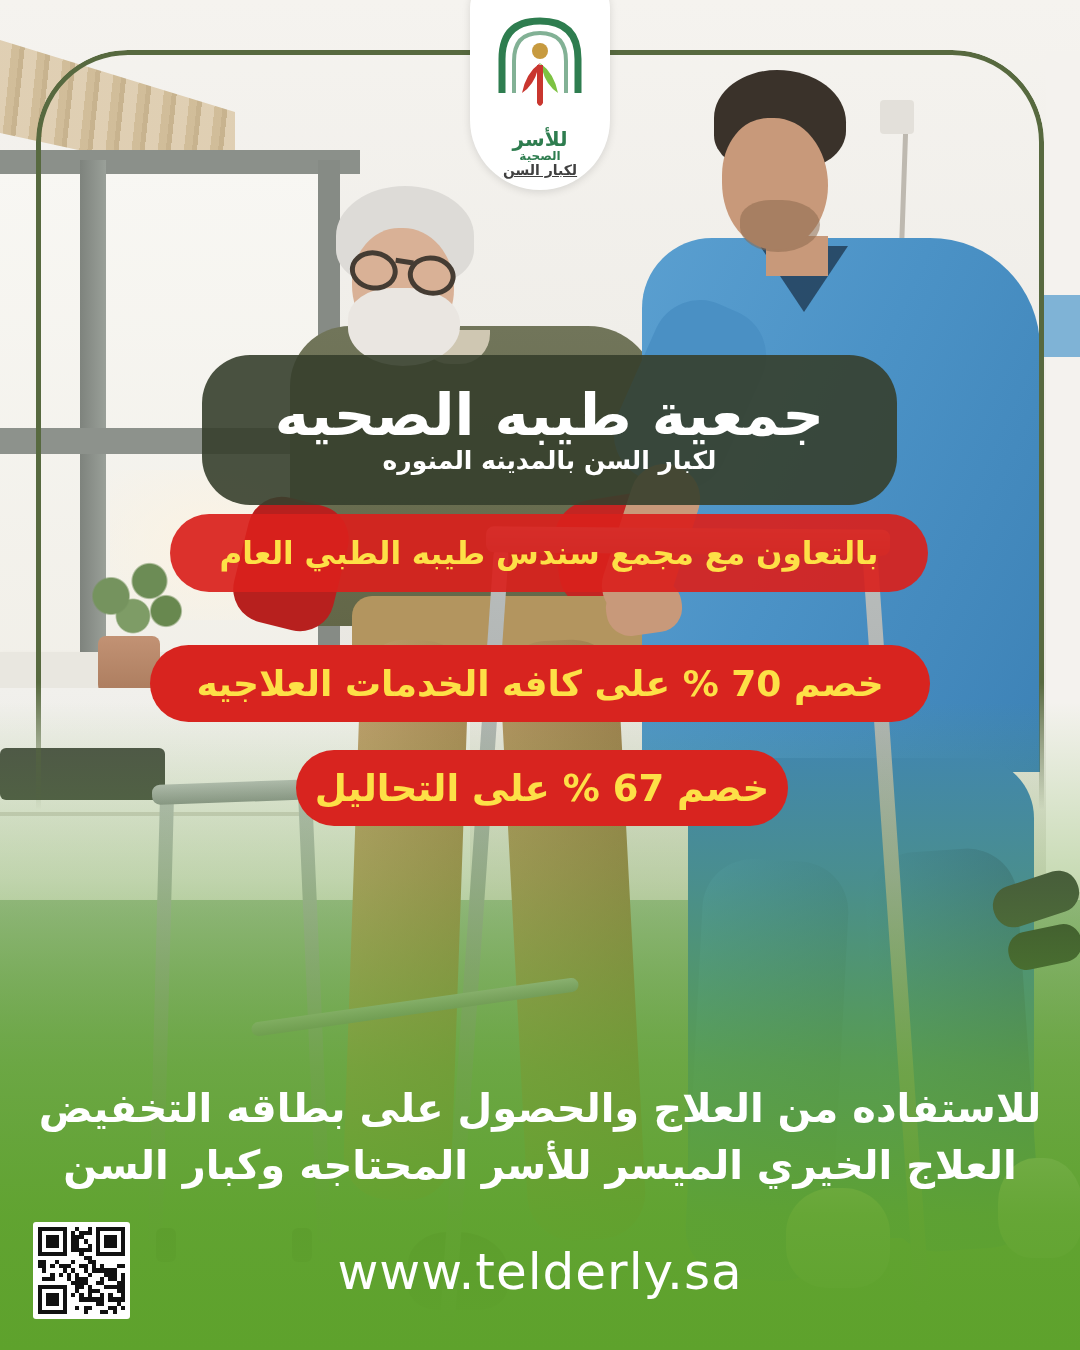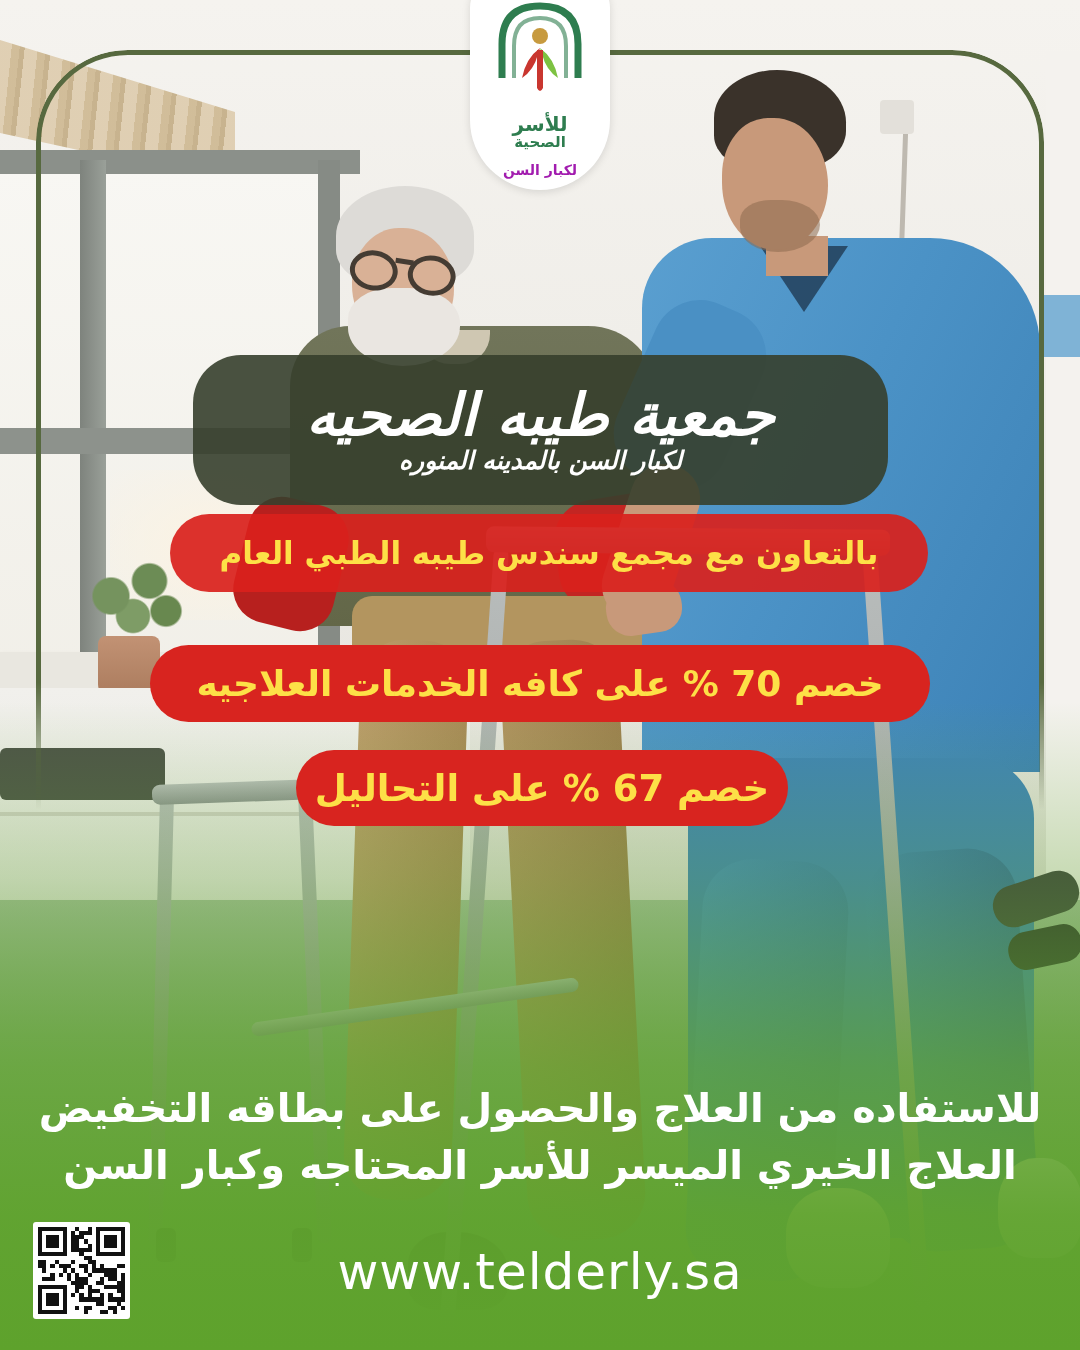--- a/index.html
+++ b/index.html
@@ -103,27 +103,27 @@
     -webkit-mask-image:linear-gradient(180deg,#000 50%,rgba(0,0,0,0) 60%);
             mask-image:linear-gradient(180deg,#000 50%,rgba(0,0,0,0) 60%);}
 
   
   .logo-badge{position:absolute;left:50%;top:-26px;transform:translateX(-50%);z-index:10;
     width:140px;height:216px;background:#fff;border-radius:34px 34px 70px 70px;
     box-shadow:0 2px 8px rgba(0,0,0,.12);display:flex;flex-direction:column;align-items:center;justify-content:flex-end;
     padding-bottom:12px;box-sizing:border-box;text-align:center;}
   .logo-mark{width:104px;height:120px;margin-bottom:2px;}
   .logo-cal{font-weight:bold;color:#2e7d4f;line-height:1.02;font-size:20px;}
-  .logo-cal .l2{font-size:15px;}
-  .logo-caption{color:#a21caf;font-size:14px;font-weight:bold;margin-top:12px;}
-
-  
-  .title-banner{position:absolute;left:193px;top:355px;width:695px;height:150px;z-index:10;
+  .logo-cal .l2{font-size:12px;}
+  .logo-caption{color:#404040;font-size:14px;font-weight:bold;margin-top:0;text-decoration:underline;}
+
+  
+  .title-banner{position:absolute;left:202px;top:355px;width:695px;height:150px;z-index:10;
     background:rgba(54,63,44,.9);border-radius:48px;display:flex;flex-direction:column;
-    align-items:center;justify-content:center;color:#fff;text-align:center;font-style:italic;}
+    align-items:center;justify-content:center;color:#fff;text-align:center;}
   .title-line1{font-size:58px;font-weight:800;line-height:1.08;white-space:nowrap;}
   .title-line2{font-size:25px;font-weight:bold;line-height:1.15;white-space:nowrap;}
 
   .pill{position:absolute;z-index:10;border-radius:40px;display:flex;align-items:center;justify-content:center;
     color:#fde047;font-weight:bold;text-align:center;white-space:nowrap;}
   .pill-collab{left:170px;top:514px;width:758px;height:78px;background:rgba(217,33,28,.92);font-size:31px;}
   .pill-off50{left:150px;top:645px;width:780px;height:77px;background:#d8241f;font-size:36px;}
   .pill-off35{left:296px;top:750px;width:492px;height:76px;background:#d8241f;font-size:37px;}
 
   

